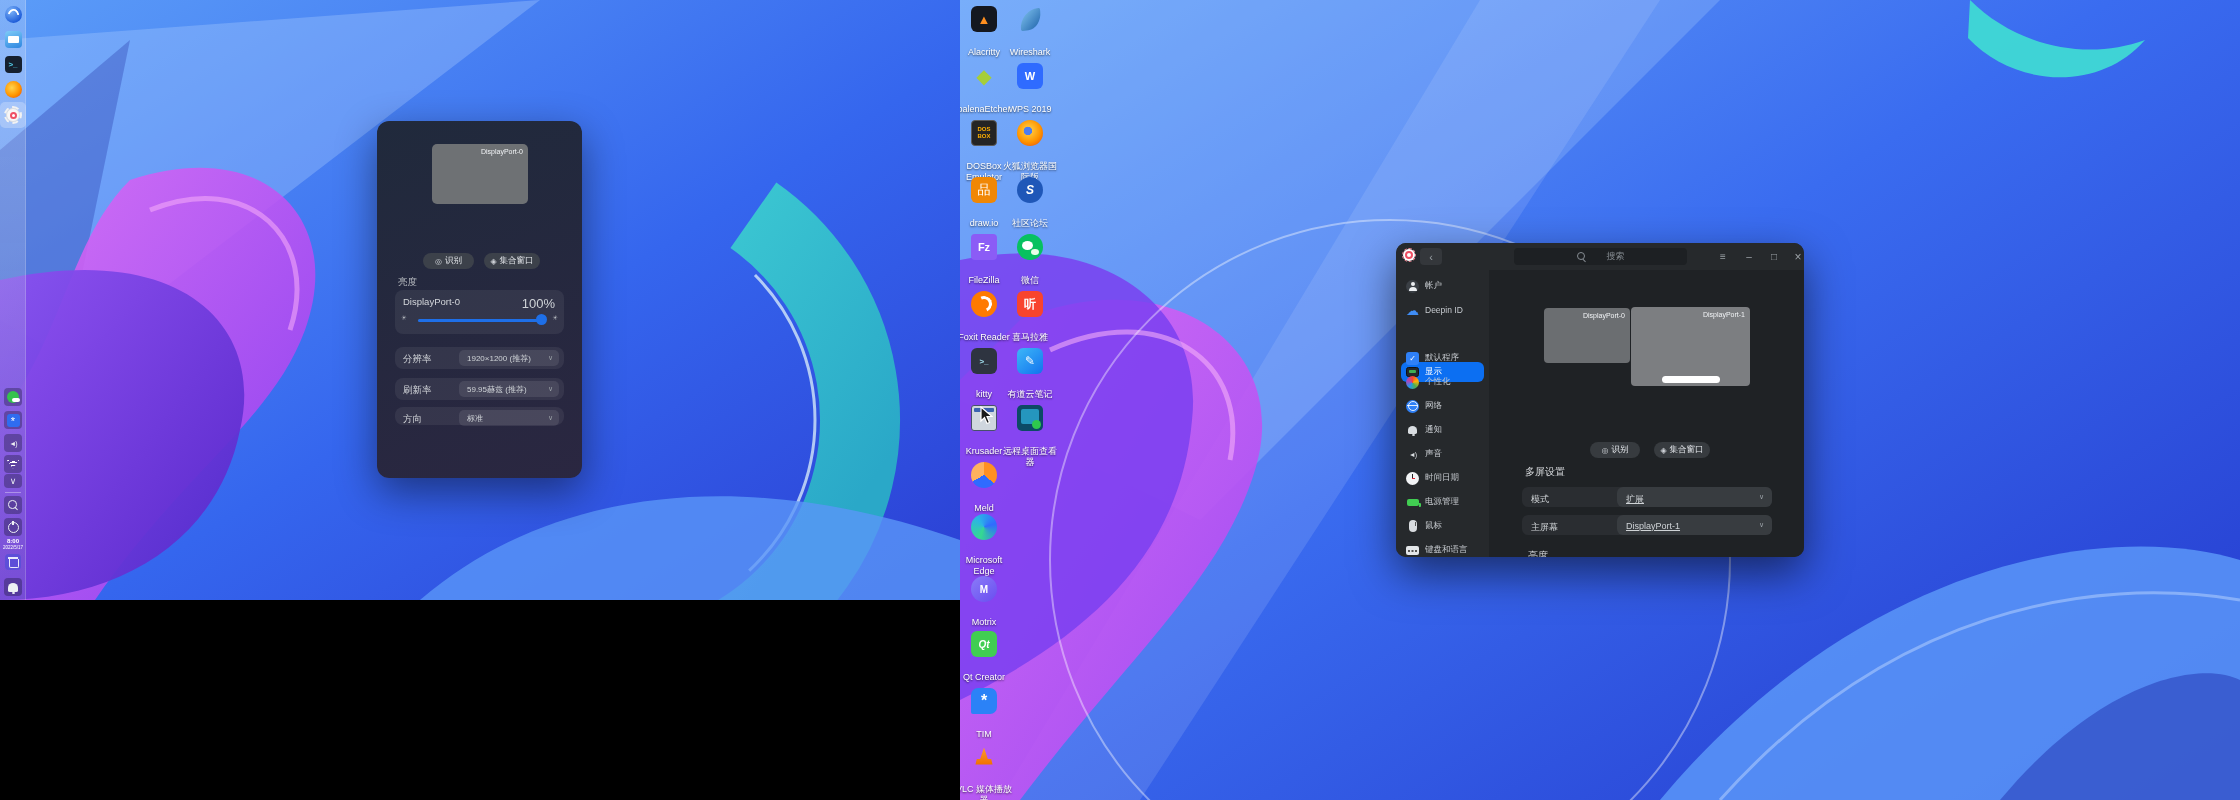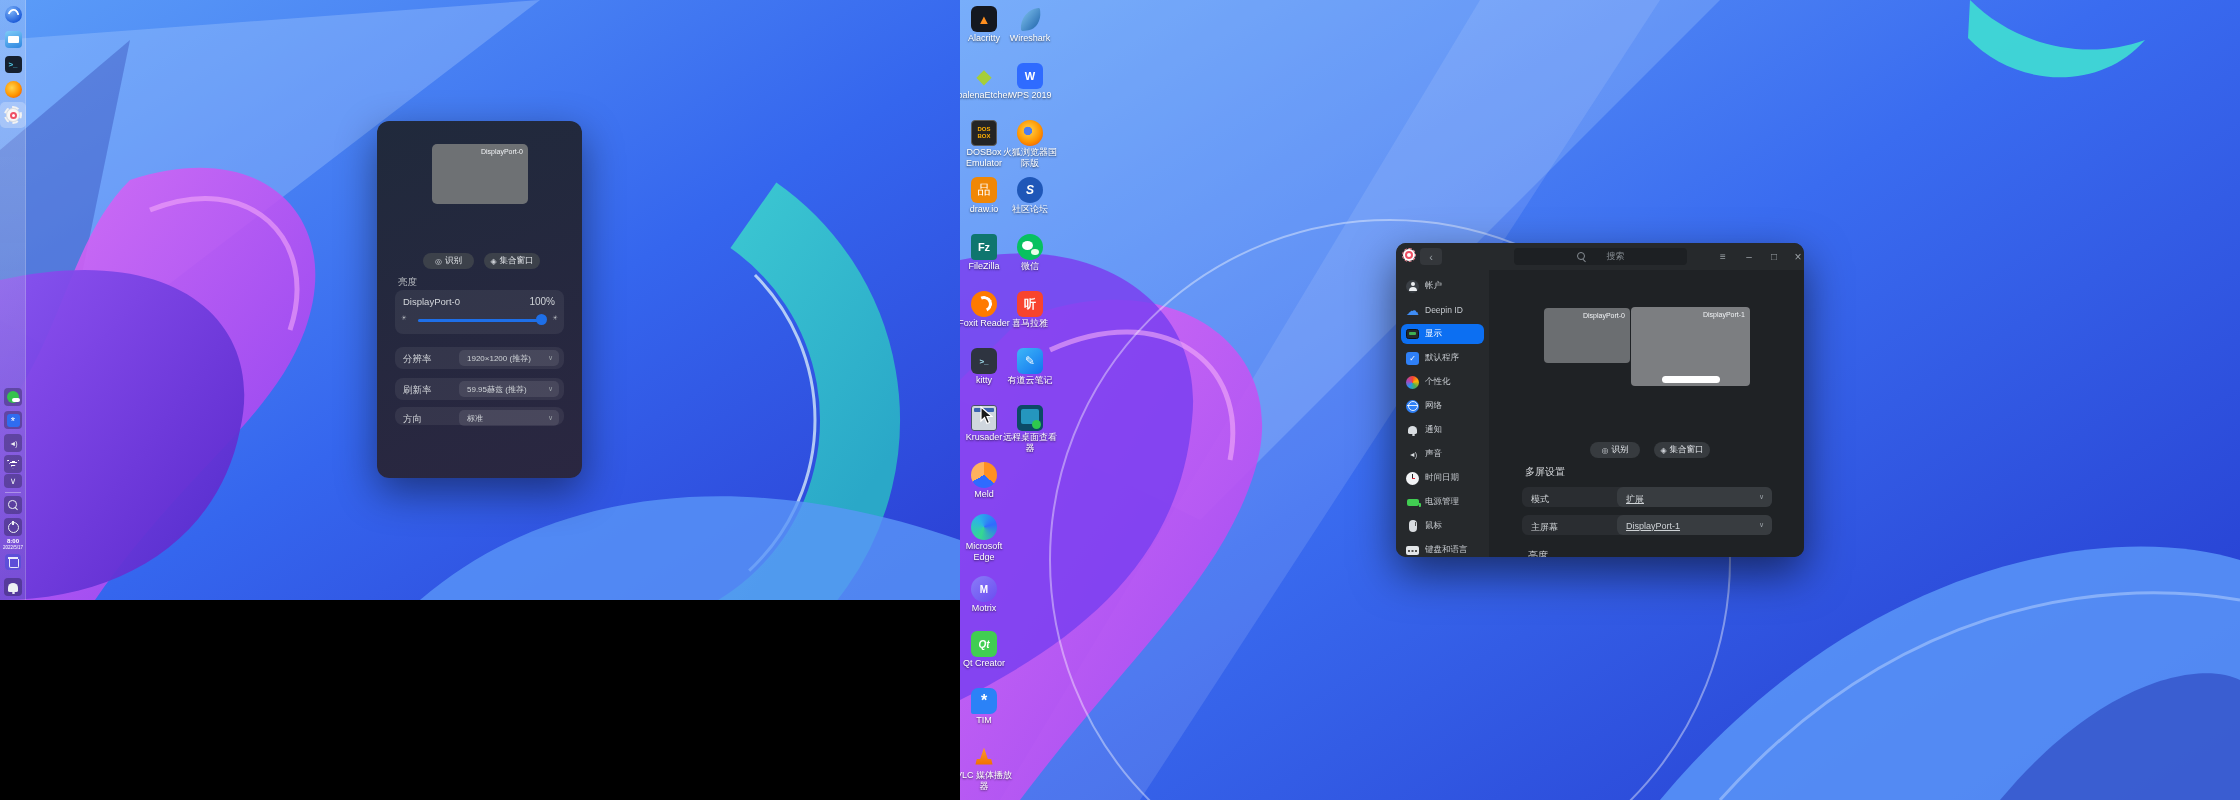--- a/index.html
+++ b/index.html
@@ -54,35 +54,35 @@
             background:linear-gradient(160deg,rgba(30,37,50,.95),rgba(42,36,56,.95));
             box-shadow:0 14px 40px rgba(0,0,0,.45); }
   .mon-preview { position:absolute; background:#6e7174; border-radius:5px; }
   .mon-preview .mlabel { position:absolute; right:5px; top:4px; font-size:7px; color:#f2f4f6; }
   .pill-btn { position:absolute; height:16px; border-radius:8px; background:rgba(64,68,76,.88);
               color:#e3e6ea; font-size:8.5px; display:flex; align-items:center; justify-content:center; gap:3px; }
   .pill-btn .bic { font-size:8px; color:#cfd3d8; }
   .sec-label { position:absolute; font-size:9.5px; color:#b9bdc2; }
   .card { position:absolute; background:rgba(255,255,255,.065); border-radius:8px; }
   .row-label { position:absolute; left:8px; top:6px; font-size:9.5px; color:#d4d7db; }
-  .row-val-r { position:absolute; right:9px; top:6px; font-size:10px; color:#cfd3d7; }
+  .row-val-r { position:absolute; right:9px; top:6px; font-size:13px; color:#cfd3d7; }
   .dd { position:absolute; background:rgba(255,255,255,.09); border-radius:5px; }
   .dd .ddv { position:absolute; left:8px; top:50%; transform:translateY(-50%); font-size:8px; color:#ced2d6; white-space:nowrap; }
   .dd .ddc { position:absolute; right:6px; top:50%; transform:translateY(-50%); font-size:7px; color:#9aa0a6; }
   .slider { position:absolute; }
   .sl-sun { position:absolute; font-size:6.5px; color:#b6bac0; top:-2px; }
   .sl-track { position:absolute; top:3px; height:3px; border-radius:2px; background:#474c55; }
   .sl-fill { position:absolute; top:3px; height:3px; border-radius:2px; background:#1e6fe8; }
   .sl-handle { position:absolute; top:-2px; width:11px; height:11px; border-radius:50%; background:#1e6fe8; }
 
   
   .dcell { position:absolute; width:56px; text-align:center; cursor:default; }
   .tile { width:26px; height:26px; margin:0 auto; border-radius:6px; display:flex; align-items:center; justify-content:center;
           color:#fff; font-weight:bold; font-size:11px; position:relative; }
-  .dlabel { margin-top:1px; font-size:9px; line-height:1.18; color:#fff; text-shadow:0 1px 2px rgba(0,0,0,.65); }
+  .dlabel { margin-top:15px; font-size:9px; line-height:1.18; color:#fff; text-shadow:0 1px 2px rgba(0,0,0,.65); }
   .t-alacritty { background:#141820; color:#ff8f1f; font-size:13px; }
   .t-wireshark { background:transparent; }
   .t-wireshark .fin { width:21px; height:21px; background:linear-gradient(135deg,#85c8f2,#1b5fa8); border-radius:100% 8% 70% 8%/100% 8% 92% 8%; transform:rotate(-6deg); }
   .t-etcher { background:transparent; color:#a6ce39; font-size:20px; }
   .t-wps { background:#2f6bff; }
   .t-dosbox { background:#242424; border:1px solid #5a5a5a; color:#ffb000; font-size:6px; line-height:1.1; border-radius:4px; padding:2px; }
   .t-firefox { border-radius:50%; background:radial-gradient(circle at 42% 42%,#4d7df0 0 4px,transparent 4.5px),radial-gradient(circle at 45% 40%,#ffd54d,#ff9500 55%,#e5440e); }
   .t-drawio { background:#f08705; font-size:13px; font-weight:normal; }
   .t-forum { border-radius:50%; background:#1f57b8; font-style:italic; font-size:12px; }
   .t-wechat { border-radius:50%; background:#07c160; }
@@ -115,21 +115,21 @@
              color:#9aa0a5; font-size:11px; display:flex; align-items:center; justify-content:center; }
   .cc-search { position:absolute; left:118px; top:5px; width:173px; height:17px; border-radius:4px; background:#1d2023;
                display:flex; align-items:center; justify-content:center; gap:20px; color:#868c92; font-size:9px; }
   .cc-search .i-mag::before { border-color:#868c92; } .cc-search .i-mag::after { background:#868c92; }
   .winbtn { position:absolute; top:5px; width:18px; height:17px; color:#9aa0a5; font-size:10px;
             display:flex; align-items:center; justify-content:center; }
   .cc-side { position:absolute; left:0; top:27px; bottom:0; width:93px; background:#26292c;padding-left:45px; }
   .cc-main { position:absolute; left:93px; top:27px; right:0; bottom:0; background:#1f2225; }
   .snav { position:absolute; left:5px; width:83px; height:20px; border-radius:6px; display:flex; align-items:center; gap:6px; padding-left:5px; }
   .snav .slbl { font-size:8.5px; color:#c6cacf; white-space:nowrap; }
-  .snav.active { background:#0c6ff2; } .snav.active .slbl { color:#fff; }
+  .snav.active { background:#0c6ff2;margin-top:38px; } .snav.active .slbl { color:#fff; }
   .sic { width:13px; height:13px; flex:0 0 13px; display:flex; align-items:center; justify-content:center; position:relative; }
   .sic-user { background:#3a3f45; border-radius:50%; }
   .sic-user::before { content:""; position:absolute; top:2.5px; left:4.5px; width:4px; height:4px; border-radius:50%; background:#eceff2; }
   .sic-user::after { content:""; position:absolute; bottom:1.5px; left:2.5px; width:8px; height:4px; border-radius:4px 4px 0 0; background:#eceff2; }
   .sic-cloud { color:#3f8df5; font-size:13px; line-height:13px; }
   .sic-disp { background:#23282c; border:1px solid #111; border-radius:2.5px; width:13px; height:10px; }
   .sic-disp::before { content:""; position:absolute; inset:2px 2px 3.5px 2px; background:#3fae53; border-radius:1px; }
   .sic-apps { background:#2f80f7; border-radius:3px; color:#fff; font-size:8px; }
   .sic-pers { border-radius:50%; background:conic-gradient(#f44336,#ffb300,#4caf50,#2196f3,#ab47bc,#f44336); }
   .sic-net { border-radius:50%; background:#2f80f7; }
@@ -340,21 +340,21 @@
       </div>
     <div class="dlabel">DOSBox Emulator</div>
   </div>
   <div class="dcell" style="left:-4px;top:177px">
     <div class="tile t-drawio">
         <span>品</span>
       </div>
     <div class="dlabel">draw.io</div>
   </div>
   <div class="dcell" style="left:-4px;top:234px">
-    <div class="tile" style="background:#0f766e;border-radius:4px">
+    <div class="tile" style="background:#8b5cf6;border-radius:4px">
         <span>Fz</span>
       </div>
     <div class="dlabel">FileZilla</div>
   </div>
   <div class="dcell" style="left:-4px;top:291px">
     <div class="tile t-foxit"></div>
     <div class="dlabel">Foxit Reader</div>
   </div>
   <div class="dcell" style="left:-4px;top:348px">
     <div class="tile t-kitty">

